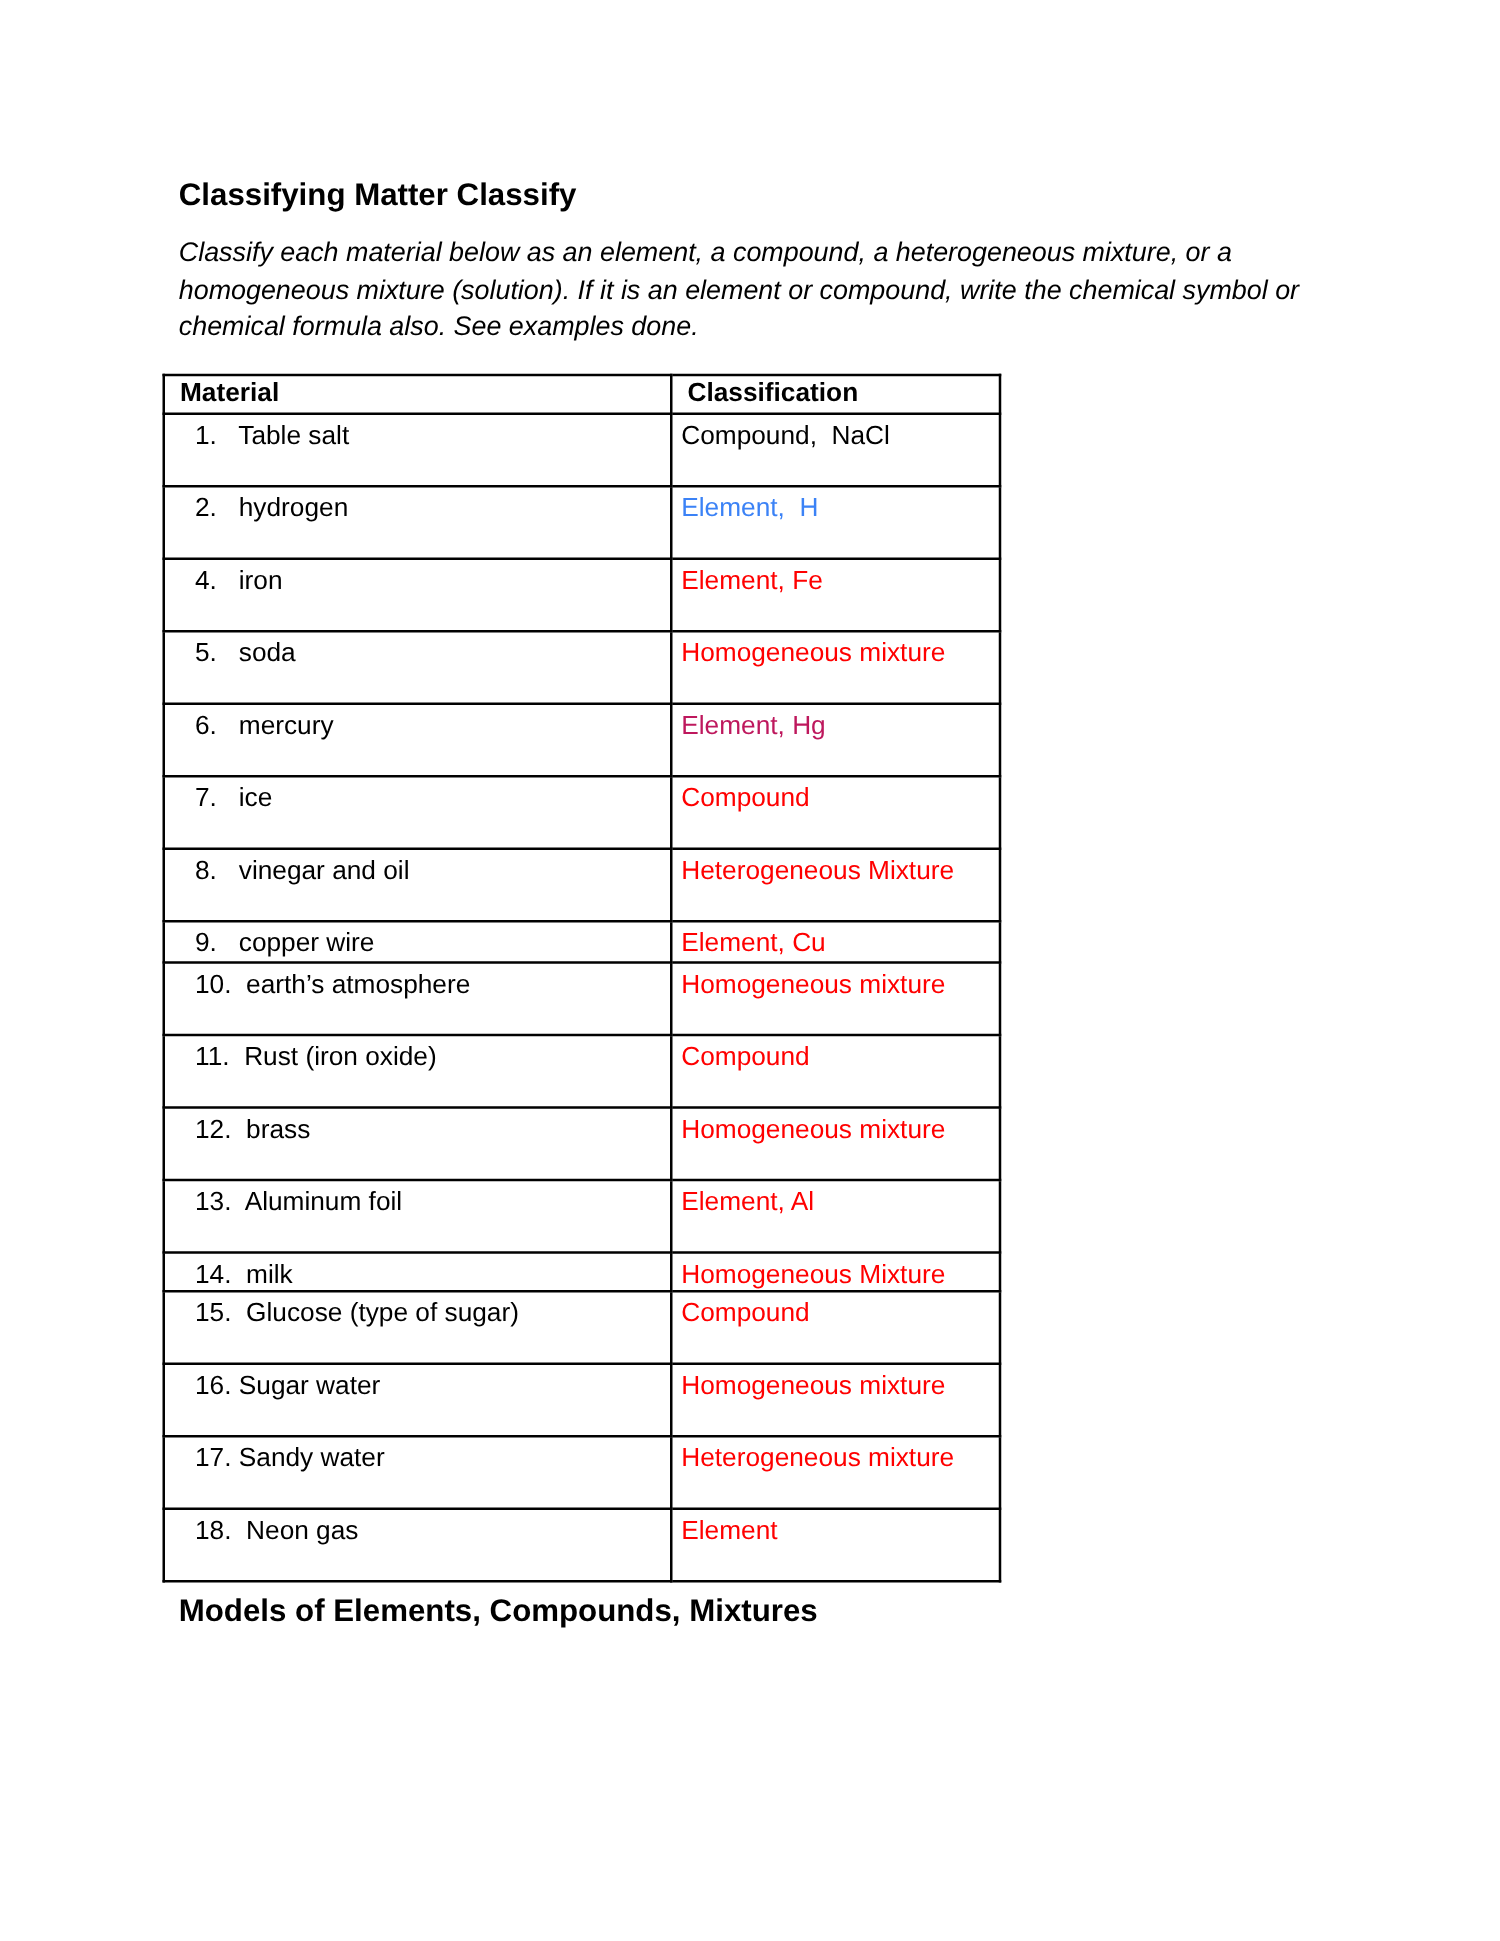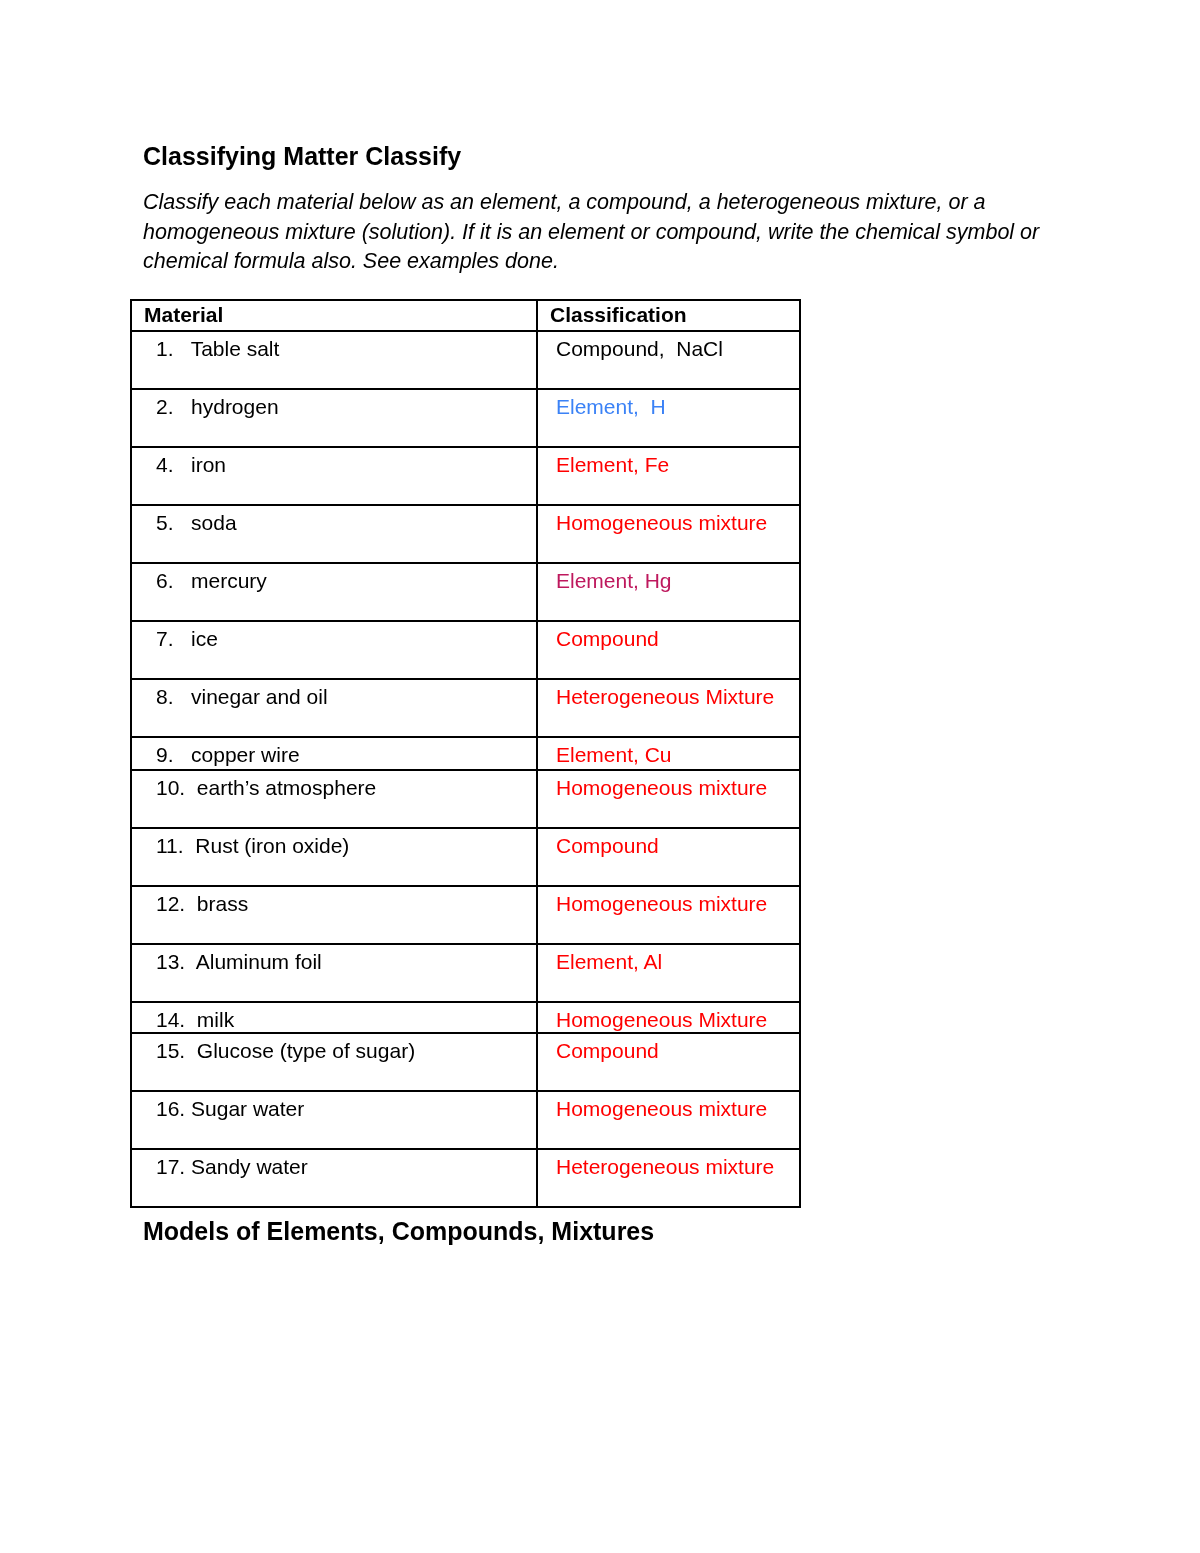--- a/index.html
+++ b/index.html
@@ -37,21 +37,21 @@
     font-weight: bold;
     font-size: 21px;
     height: 31px;
     padding: 2px 6px 0 12px;
   }
   .ws td {
     font-size: 21px;
     white-space: pre;
   }
   td.c-mat { padding: 5px 6px 0 24px; }
-  td.c-cls { padding: 5px 6px 0 18px; margin-left: 26px; }
+  td.c-cls { padding: 5px 6px 0 7px; margin-left: 26px; }
   tr.tall td   { height: 58px; }
   tr.short-a td{ height: 33px; }
   tr.short-b td{ height: 30px; }
 
   .section-heading {
     margin: 9px 0 0 143px;
     font-size: 25px; font-weight: bold;
   }
 </style>
 </head>
@@ -136,18 +136,22 @@
           <td class="c-cls" style="color: rgb(255, 0, 0);">Compound</td>
         </tr>
         <tr class="tall">
           <td class="c-mat">16. Sugar water</td>
           <td class="c-cls" style="color: rgb(255, 0, 0);">Homogeneous mixture</td>
         </tr>
         <tr class="tall">
           <td class="c-mat">17. Sandy water</td>
           <td class="c-cls" style="color: rgb(255, 0, 0);">Heterogeneous mixture</td>
         </tr>
+        <tr class="tall">
+          <td class="c-mat">18.  Neon gas</td>
+          <td class="c-cls" style="color: rgb(255, 0, 0);">Element</td>
+        </tr>
       </tbody>
   </table>
 
   <div class="section-heading">Models of Elements, Compounds, Mixtures</div>
 
 </div>
 
 </body></html>

